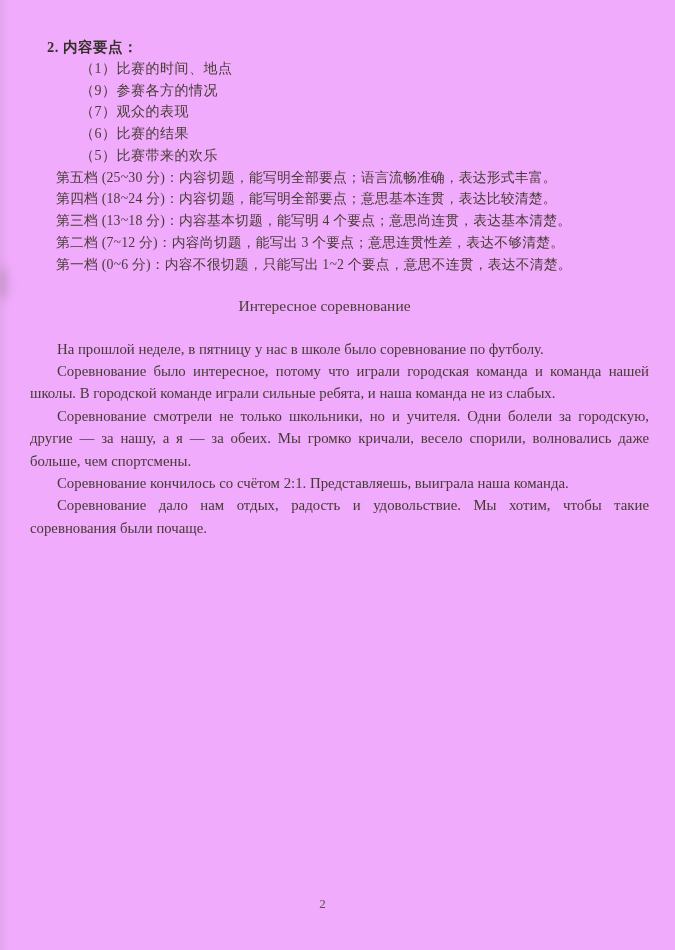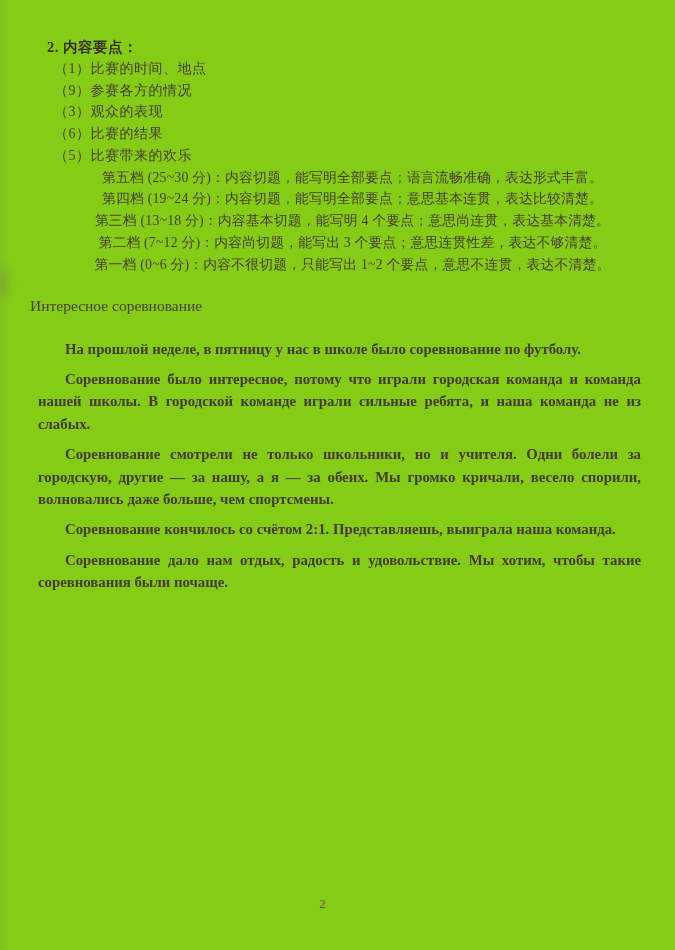--- a/index.html
+++ b/index.html
@@ -5,21 +5,21 @@
   html, body {
     margin: 0;
     padding: 0;
     background: #f7f7f5;
   }
   .page {
     position: relative;
     width: 675px;
     height: 950px;
     margin: 0 auto;
-    background: #84cc16;
+    background: #f0abfc;
     font-family: "Liberation Serif", "DejaVu Serif", serif;
     color: #43382f;
     overflow: hidden;
   }
   
   .edge-shade {
     position: absolute;
     left: 0; top: 0; bottom: 0;
     width: 9px;
     background: linear-gradient(to right, rgba(110,104,98,0.10), rgba(110,104,98,0));
@@ -47,54 +47,52 @@
     font-weight: bold;
     color: #38302a;
     letter-spacing: 0.5px;
   }
   .cn-items {
     margin: 0;
     padding: 0;
     list-style: none;
   }
   .cn-items li {
-    margin-left: 24px;
+    margin-left: 50px;
     font-size: 14px;
     line-height: 21.7px;
     letter-spacing: 0.5px;
     color: #473c33;
   }
   .grade-lines div {
     margin-left: 26px;
     font-size: 13.8px;
     line-height: 21.8px;
     letter-spacing: 0.2px;
     white-space: nowrap;
     color: #473c33;
-    text-align: center;
   }
   .essay-title {
     margin-top: 19px;
     margin-right: 30px;
-    text-align: left;
+    text-align: center;
     font-size: 15.5px;
     line-height: 22px;
     color: #4a3e36;
   }
   .essay {
     margin-top: 21px;
     font-size: 14.8px;
     line-height: 22.4px;
     text-align: justify;
     color: #453a32;
   }
   .essay p {
-    margin: 8px;
+    margin: 0;
     text-indent: 27px;
-    font-weight: bold;
   }
   .page-number {
     position: absolute;
     top: 896px;
     left: 0;
     width: 645px;
     text-align: center;
     font-size: 13px;
     color: #5a5250;
   }
@@ -106,30 +104,30 @@
   <div class="edge-shade"></div>
   <div class="edge-smudge"></div>
 
   <div class="content">
 
     <section>
       <div class="cn-heading">2. 内容要点：</div>
       <ul class="cn-items">
         <li>（1）比赛的时间、地点</li>
         <li>（9）参赛各方的情况</li>
-        <li>（3）观众的表现</li>
+        <li>（7）观众的表现</li>
         <li>（6）比赛的结果</li>
         <li>（5）比赛带来的欢乐</li>
       </ul>
     </section>
 
     <section>
       <div class="grade-lines">
         <div>第五档 (25~30 分)：内容切题，能写明全部要点；语言流畅准确，表达形式丰富。</div>
-        <div>第四档 (19~24 分)：内容切题，能写明全部要点；意思基本连贯，表达比较清楚。</div>
+        <div>第四档 (18~24 分)：内容切题，能写明全部要点；意思基本连贯，表达比较清楚。</div>
         <div>第三档 (13~18 分)：内容基本切题，能写明 4 个要点；意思尚连贯，表达基本清楚。</div>
         <div>第二档 (7~12 分)：内容尚切题，能写出 3 个要点；意思连贯性差，表达不够清楚。</div>
         <div>第一档 (0~6 分)：内容不很切题，只能写出 1~2 个要点，意思不连贯，表达不清楚。</div>
       </div>
     </section>
 
 
     <div class="essay-title">Интересное соревнование</div>
 
     <div class="essay">

